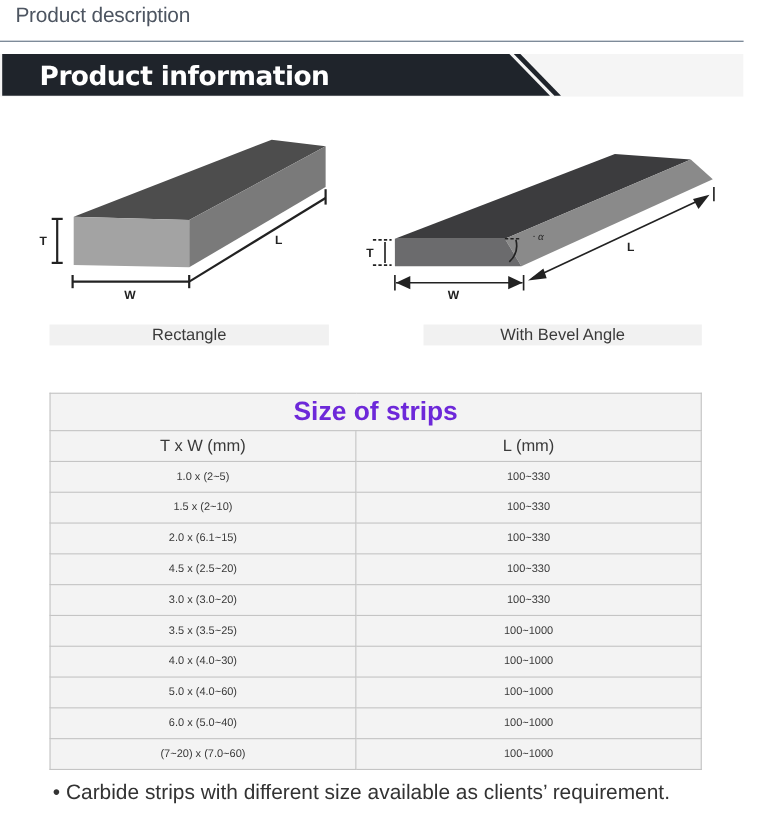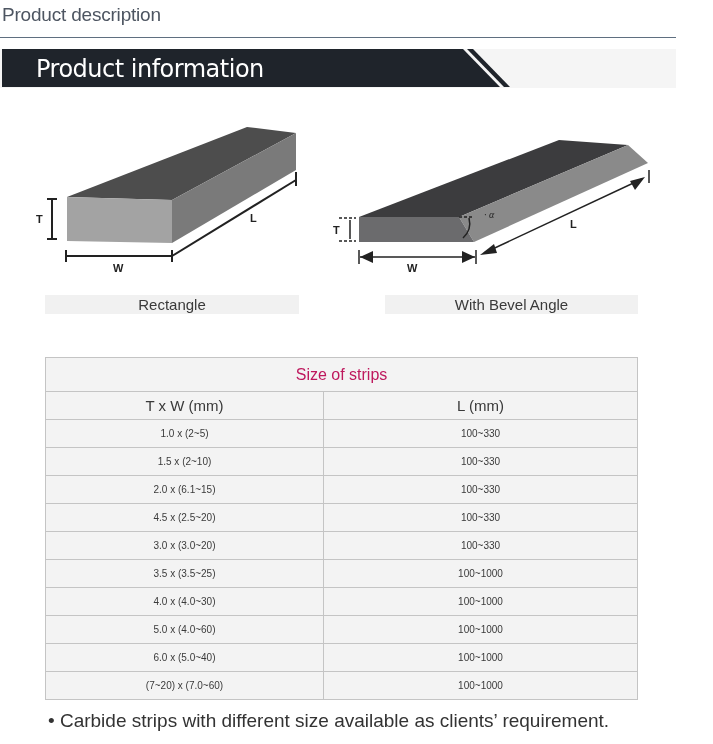--- a/index.html
+++ b/index.html
@@ -1,25 +1,25 @@
 <!DOCTYPE html>
 <html><head>
 <meta charset="utf-8">
 <style>
   html, body { margin:0; padding:0; background:#ffffff; }
   body { width:713px; height:744px; position:relative; overflow:hidden; font-family:"Liberation Sans", sans-serif; color:#333; }
-  .section-title { position:absolute; left:2px; top:4px; font-size:19px; color:#4d5561; font-family:"Liberation Sans", sans-serif; letter-spacing:-0.2px; }
+  .section-title { position:absolute; left:14px; top:4px; font-size:19px; color:#4d5561; font-family:"Liberation Sans", sans-serif; letter-spacing:-0.2px; }
   .section-rule { position:absolute; left:0; top:37px; width:676px; height:1px; background:#5f6f80; }
   .banner { position:absolute; left:0; top:49px; width:676px; height:39px; }
-  .banner-text { position:absolute; left:36px; top:55px; font-size:24px; font-weight:normal; color:#ffffff; font-family:"DejaVu Sans", sans-serif; letter-spacing:-0.5px; }
+  .banner-text { position:absolute; left:36px; top:55px; font-size:24px; font-weight:bold; color:#ffffff; font-family:"DejaVu Sans", sans-serif; letter-spacing:-0.5px; }
   .figure { position:absolute; }
   .caption { position:absolute; height:19px; background:#f1f1f1; font-size:15px; color:#3a3a3a; text-align:center; line-height:19px; }
   .strip-table { position:absolute; left:45px; top:357px; width:593px; border-collapse:collapse; background:#f3f3f3; }
   .strip-table td { border:1.5px solid #c4c4c4; text-align:center; font-size:10px; color:#3a3a3a; height:27px; padding:0; }
-  .strip-table .title-cell { font-size:16px; height:33px; color:#be185d; }
+  .strip-table .title-cell { font-size:24px; height:33px; color:#6d28d9;font-weight:bold; }
   .strip-table .hdr-cell { font-weight:normal; font-size:15px; height:27px; }
   .strip-table .c1 { width:277px; }
   .footnote { position:absolute; left:48px; top:710px; font-size:19px; color:#333; }
 </style>
 </head>
 <body>
 
 <div class="section-title">Product description</div>
 <div class="section-rule"></div>
 

